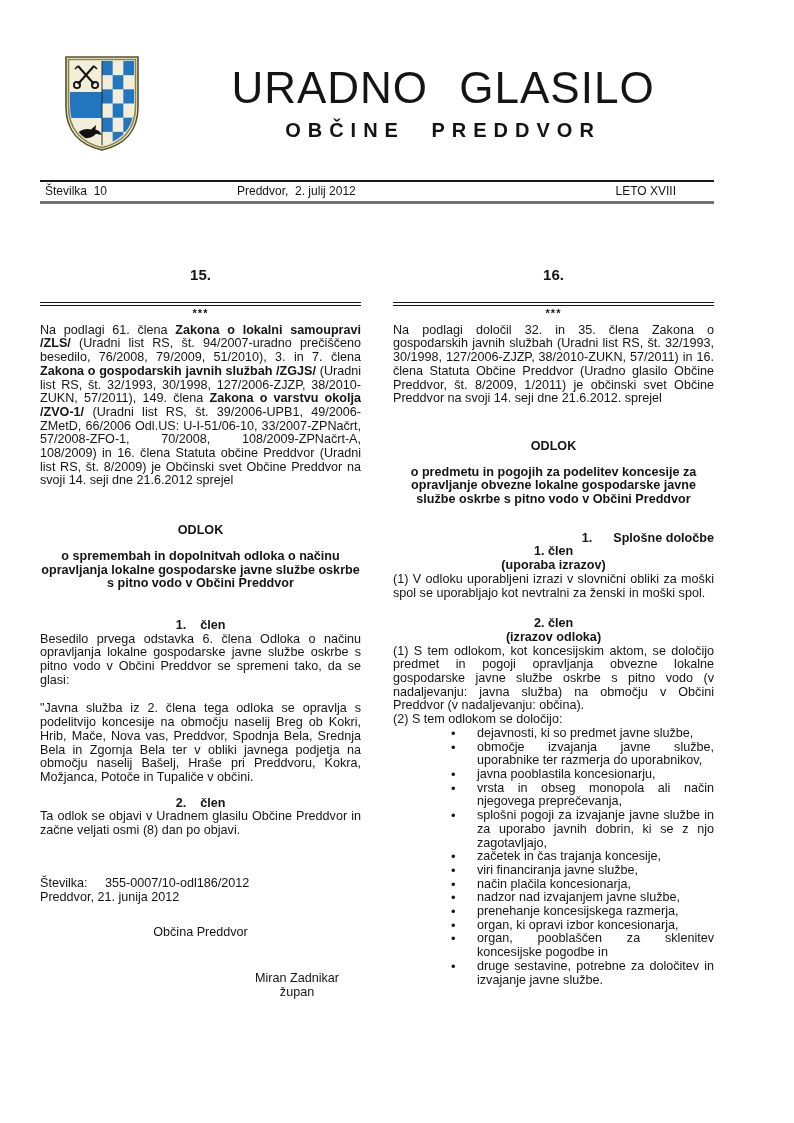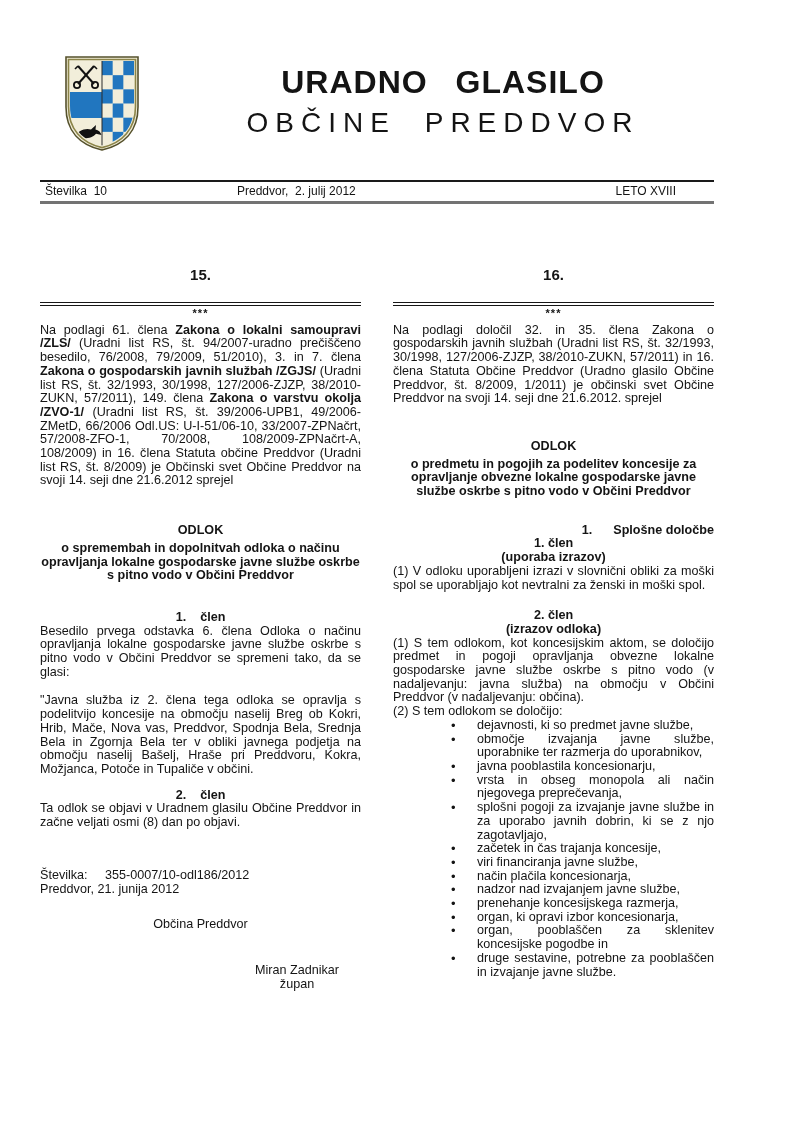--- a/index.html
+++ b/index.html
@@ -12,25 +12,25 @@
     color:#141414;
     overflow:hidden;
   }
   .content{width:674px;margin-left:40px;}
 
   
   .masthead{display:flex;align-items:flex-start;padding-top:53px;}
   .logo-wrap{width:80px;margin-left:22px;flex:0 0 auto;}
   .masthead-titles{flex:1;text-align:center;padding-top:13px;padding-left:30px;}
   .gazette-title{
-    font-size:32px;font-weight:bold;letter-spacing:1px;word-spacing:18px;
+    font-size:44px;font-weight:normal;letter-spacing:1px;word-spacing:18px;
     line-height:1.0;white-space:pre;
   }
   .gazette-subtitle{
-    font-size:28px;font-weight:normal;letter-spacing:7px;word-spacing:14px;
+    font-size:20px;font-weight:bold;letter-spacing:7px;word-spacing:14px;
     margin-top:9px;white-space:pre;
   }
 
   
   .infobar{
     margin-top:23px;
     border-top:2px solid #1a1a1a;
     border-bottom:3px solid #737373;
     display:flex;align-items:center;
     padding:2px 0 3px 0;
@@ -47,21 +47,21 @@
 
   .section-number{text-align:center;font-weight:bold;font-size:15px;margin:0 0 20px 0;}
   .sep-rule{height:2px;border-top:1.5px solid #161616;border-bottom:1.5px solid #161616;}
   .sep-stars{text-align:center;font-size:11px;font-weight:bold;letter-spacing:1px;line-height:10px;margin:2px 0 6px 0;}
 
   p{margin:0;text-align:justify;}
   .b{font-weight:bold;}
   .pre{white-space:pre-wrap;}
 
   .decree-head{text-align:center;font-weight:bold;margin-top:36px;}
-  .decree-head .sub{margin-top:4px;}
+  .decree-head .sub{margin-top:12px;}
   .clen{ text-align:center;font-weight:bold;white-space:pre-wrap;}
 
   
   .l-clen1{margin-top:28px;}
   .l-quote{margin-top:15px;}
   .l-clen2{margin-top:12px;}
   .refblock{margin-top:39px;}
   .municipality{margin-top:22px;text-align:center;}
   .signature{margin-top:32px;margin-left:177px;width:160px;text-align:center;}
 
@@ -203,19 +203,19 @@
           <li>javna pooblastila koncesionarju,</li>
           <li>vrsta in obseg monopola ali način njegovega preprečevanja,</li>
           <li>splošni pogoji za izvajanje javne službe in za uporabo javnih dobrin, ki se z njo zagotavljajo,</li>
           <li>začetek in čas trajanja koncesije,</li>
           <li>viri financiranja javne službe,</li>
           <li>način plačila koncesionarja,</li>
           <li>nadzor nad izvajanjem javne službe,</li>
           <li>prenehanje koncesijskega razmerja,</li>
           <li>organ, ki opravi izbor koncesionarja,</li>
           <li>organ, pooblaščen za sklenitev koncesijske pogodbe in</li>
-          <li>druge sestavine, potrebne za pooblaščen in izvajanje javne službe.</li>
+          <li>druge sestavine, potrebne za določitev in izvajanje javne službe.</li>
         </ul>
       </section>
 
     </div>
   </div>
 </div>
 
 </body></html>

